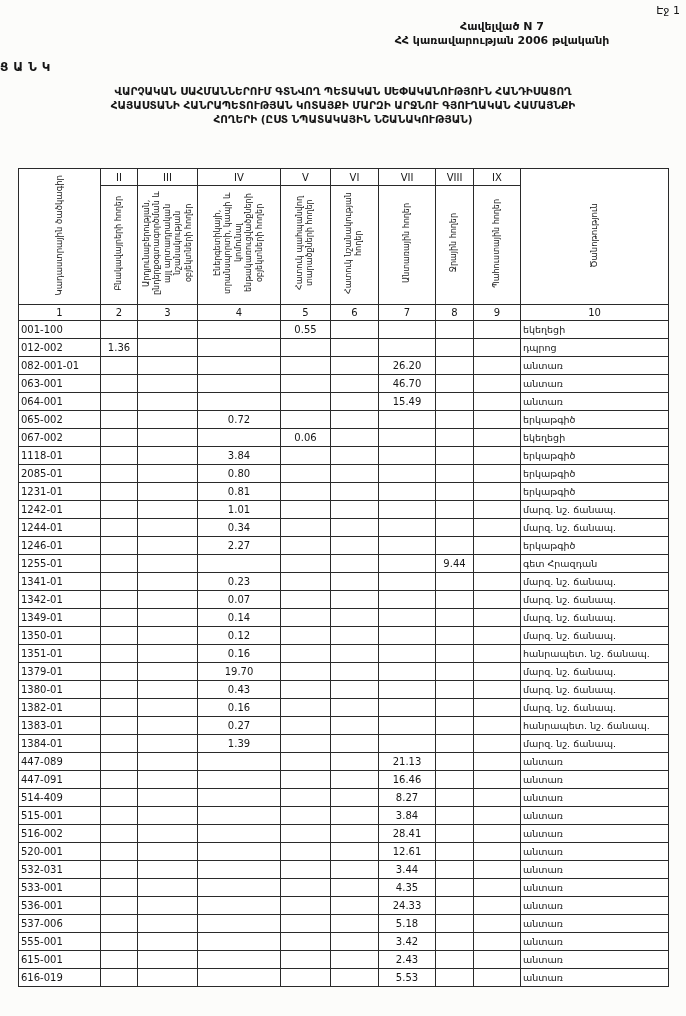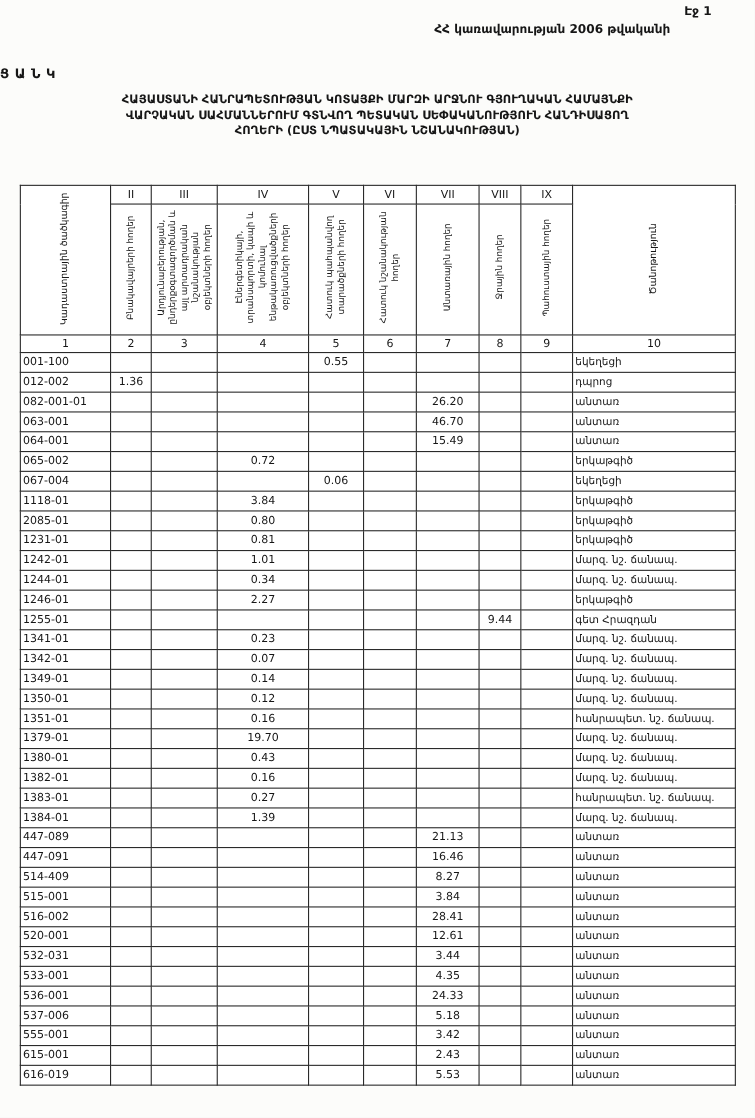--- a/index.html
+++ b/index.html
@@ -7,22 +7,22 @@
     width: 686px; height: 1016px;
     background: #f4f4f1;
     font-family: "DejaVu Sans", sans-serif;
     color: #161616;
   }
   .page {
     position: relative; width: 686px; height: 1016px;
     background: #fcfcfa; overflow: hidden;
   }
   .page-number {
-    position: absolute; top: 4px; right: 39px;
-    font-size: 11px; font-weight: bold; padding-left: 42px;
+    position: absolute; top: 4px; right: 6px;
+    font-size: 11px; font-weight: normal; padding-left: 42px;
   }
   .appendix {
     position: absolute; top: 20px; right: 34px; width: 300px;
     text-align: center; font-size: 11px; font-weight: bold; line-height: 1.25;
   }
   .doc-title {
     position: absolute; top: 60px; left: 0; width: 100%;
     text-align: left; font-weight: bold; font-size: 12px; letter-spacing: 5px;
   }
   .doc-subtitle {
@@ -58,28 +58,29 @@
   td.note { text-align: left; padding-left: 3px; font-size: 9.5px; }
 </style>
 </head>
 <body>
 
 <div class="page">
 
   <div class="page-number">Էջ 1</div>
 
   <div class="appendix">
+    <div>Հավելված N 7</div>
     <div>ՀՀ կառավարության 2006 թվականի</div>
   </div>
 
   <div class="doc-title">ՑԱՆԿ</div>
 
   <div class="doc-subtitle">
+    <div>ՎԱՐՉԱԿԱՆ ՍԱՀՄԱՆՆԵՐՈՒՄ ԳՏՆՎՈՂ ՊԵՏԱԿԱՆ ՍԵՓԱԿԱՆՈՒԹՅՈՒՆ ՀԱՆԴԻՍԱՑՈՂ</div>
     <div>ՀԱՅԱՍՏԱՆԻ ՀԱՆՐԱՊԵՏՈՒԹՅԱՆ ԿՈՏԱՅՔԻ ՄԱՐԶԻ ԱՐՋՆՈՒ ԳՅՈՒՂԱԿԱՆ ՀԱՄԱՅՆՔԻ</div>
-    <div>ՎԱՐՉԱԿԱՆ ՍԱՀՄԱՆՆԵՐՈՒՄ ԳՏՆՎՈՂ ՊԵՏԱԿԱՆ ՍԵՓԱԿԱՆՈՒԹՅՈՒՆ ՀԱՆԴԻՍԱՑՈՂ</div>
     <div>ՀՈՂԵՐԻ (ԸՍՏ ՆՊԱՏԱԿԱՅԻՆ ՆՇԱՆԱԿՈՒԹՅԱՆ)</div>
   </div>
 
   <table class="main">
     <colgroup>
       <col style="width:82px">
         <col style="width:37px">
         <col style="width:60px">
       <col style="width:83px">
         <col style="width:50px">
@@ -192,21 +193,21 @@
           <td class="val"></td>
           <td class="val">0.72</td>
           <td class="val"></td>
           <td class="val"></td>
           <td class="val"></td>
           <td class="val"></td>
           <td class="val"></td>
           <td class="note">երկաթգիծ</td>
         </tr>
         <tr>
-          <td class="code">067-004</td>
+          <td class="code">067-002</td>
           <td class="val"></td>
           <td class="val"></td>
           <td class="val"></td>
           <td class="val">0.06</td>
           <td class="val"></td>
           <td class="val"></td>
           <td class="val"></td>
           <td class="val"></td>
           <td class="note">եկեղեցի</td>
         </tr>

